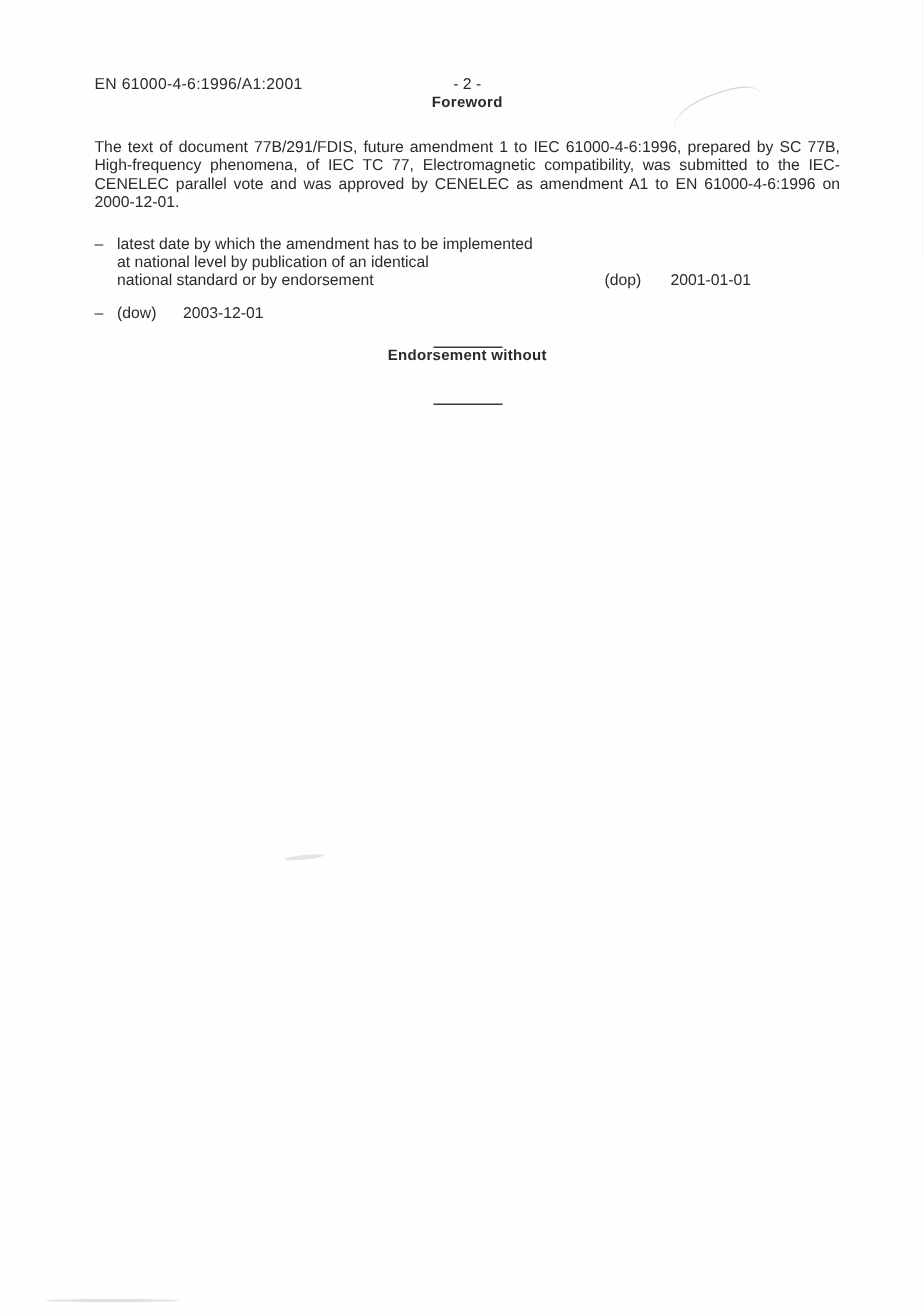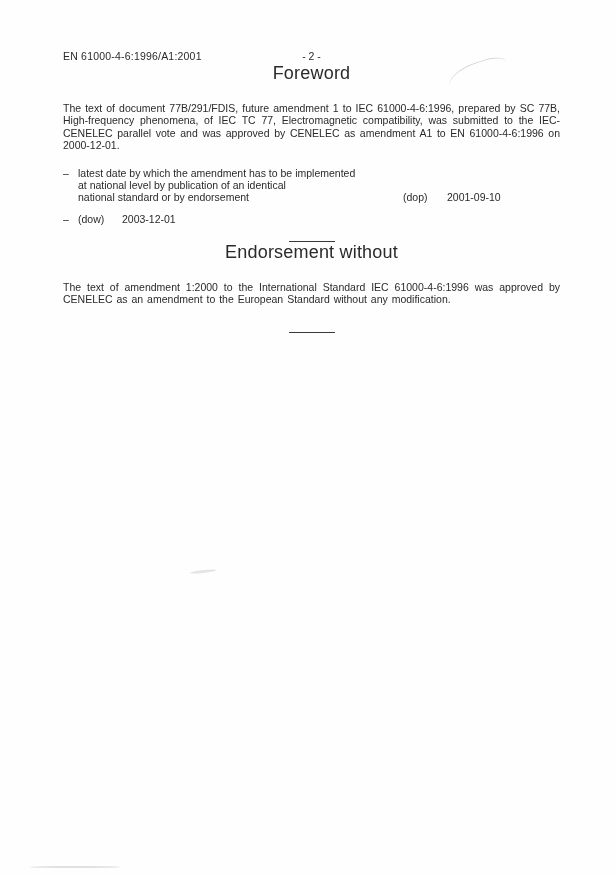--- a/index.html
+++ b/index.html
@@ -31,22 +31,22 @@
     letter-spacing: 0.2px;
   }
   .page-num {
     position: absolute;
     left: 0;
     right: 0;
     top: 0;
     text-align: center;
   }
   h1.section-title {
-    font-size: 18px;
-    font-weight: normal;
+    font-size: 10px;
+    font-weight: bold;
     text-align: center;
     margin: 0;
     letter-spacing: 0.2px;
   }
   .title-foreword { margin-top: 40px; }
   .title-endorsement { margin-top: 22px; }
   p.body-text {
     font-size: 10.5px;
     line-height: 1.18;
     text-align: justify;
@@ -149,35 +149,34 @@
 
 
   <div class="dates-list">
 
     <div class="date-item">
       <span class="date-dash">–</span>
       <span class="date-text">latest date by which the amendment has to be implemented
 at national level by publication of an identical
 national standard or by endorsement</span>
       <span class="date-label">(dop)</span>
-      <span class="date-value">2001-09-10</span>
+      <span class="date-value">2001-01-01</span>
     </div>
 
     <div class="date-item">
       <span class="date-dash">–</span>
       <span class="date-label">(dow)</span>
       <span class="date-value">2003-12-01</span>
     </div>
 
   </div>
 
   <div class="divider"></div>
 
   <h1 class="section-title title-endorsement">Endorsement without</h1>
 
-  <p class="body-text">The text of amendment 1:2000 to the International Standard IEC 61000-4-6:1996 was approved by CENELEC as an amendment to the European Standard without any modification.</p>
 
   <div class="divider divider-2"></div>
 
   <div class="artifact-smudge"></div>
   <div class="artifact-bottom"></div>
 
 </div>
 
 </body></html>

